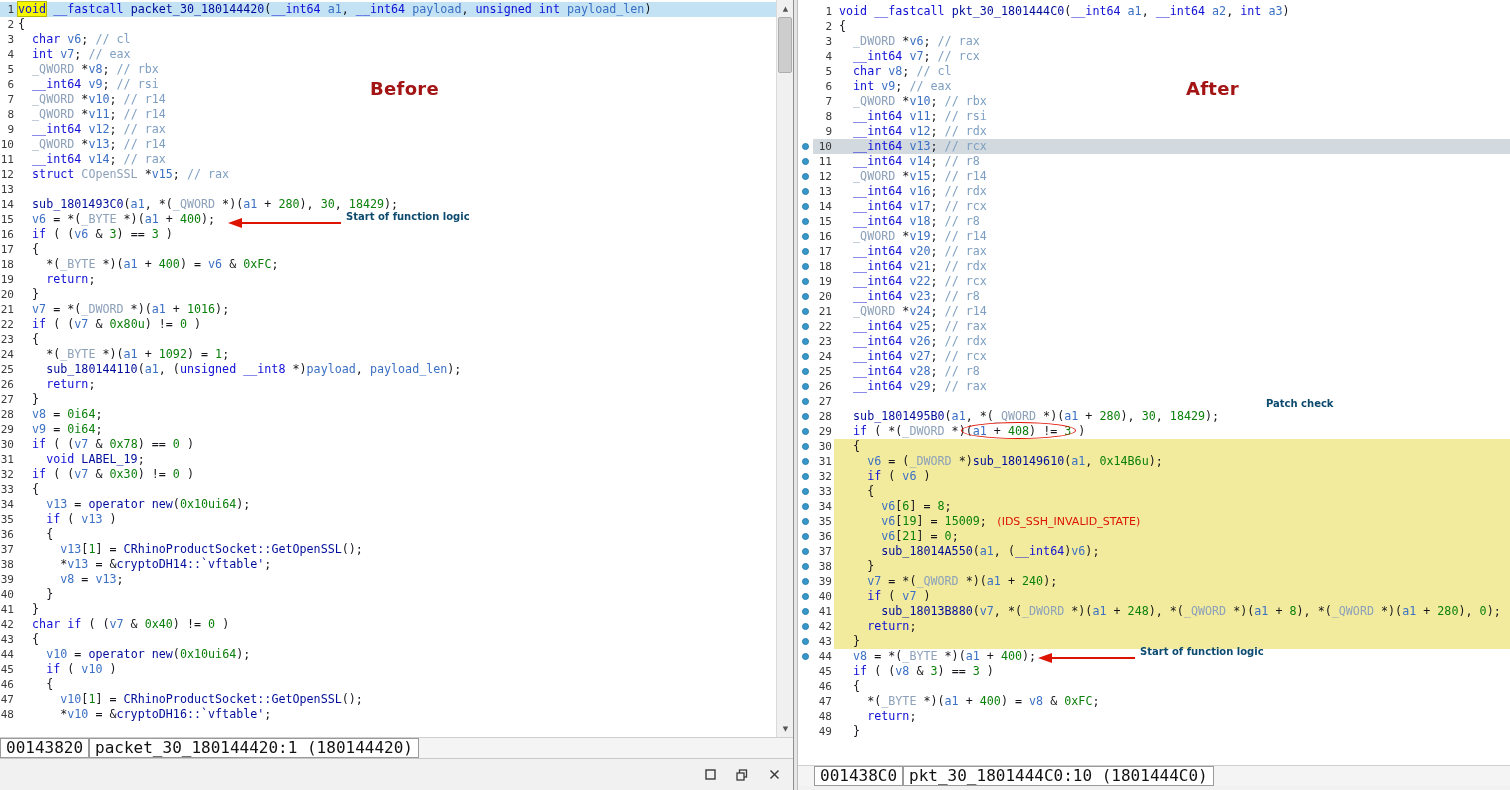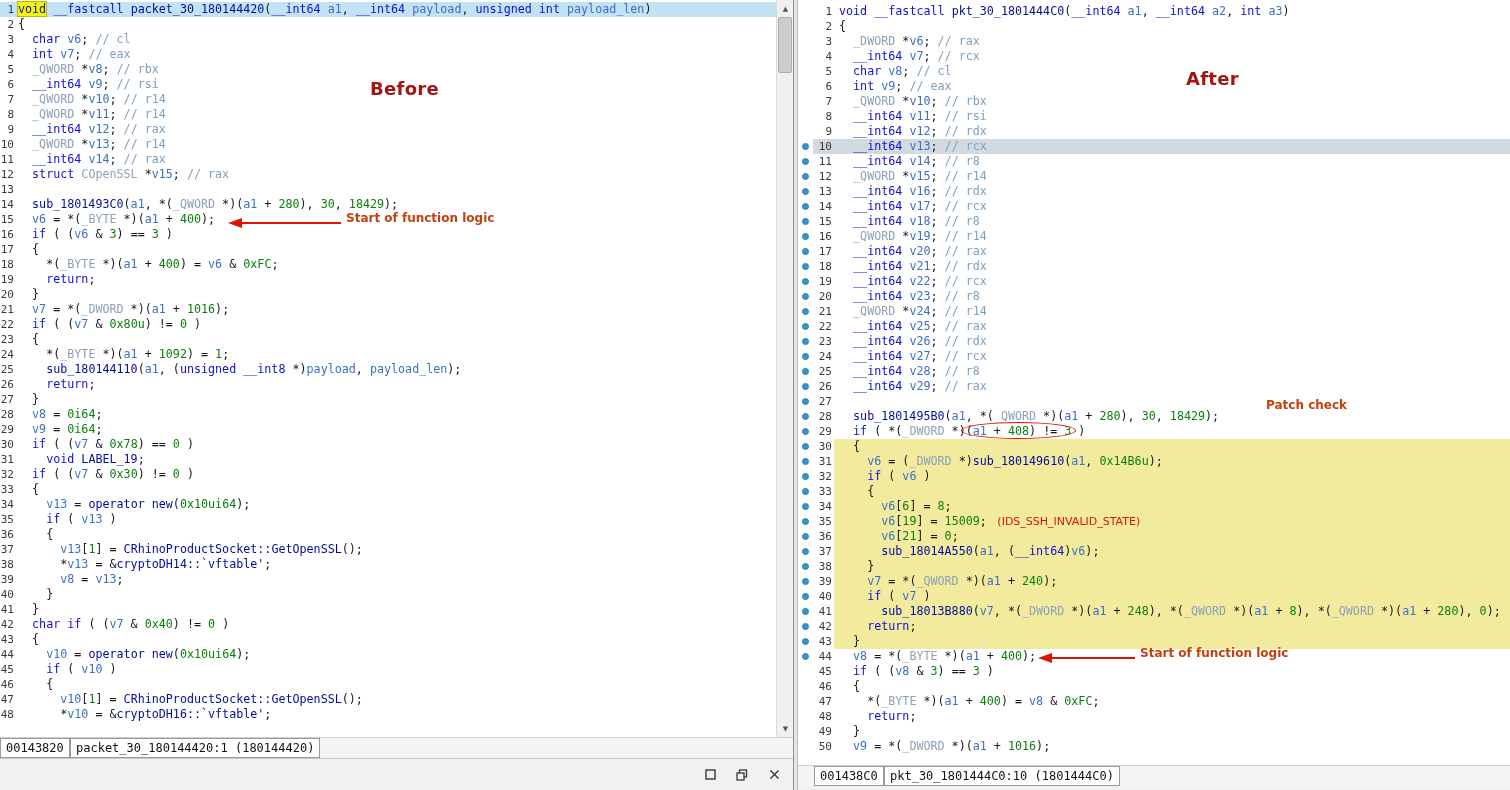--- a/index.html
+++ b/index.html
@@ -30,23 +30,23 @@
   .c-num{color:#0a7f0a}
   .c-typ{color:#8da1b9}
   .c-cmt{color:#7e9fc1}
   .c-fn{color:#000d9a}
   .c-pl{color:#16161c}
   .c-red{color:#dc1400;font-family:"DejaVu Sans",sans-serif;font-weight:400;font-size:11px}
   .box{background:#f6f600;outline:1px solid #b9b900}
   .circled{position:relative}
   .circled::after{content:"";position:absolute;left:-5px;right:-5px;top:-2px;bottom:-1px;border:1.6px solid #e01200;border-radius:50%;pointer-events:none}
   .ann-title{position:absolute;color:#a31515;font-size:18px;font-weight:700;letter-spacing:.3px}
-  .ann-label{position:absolute;color:#c2410c;font-size:12px;font-weight:600;white-space:nowrap}
+  .ann-label{position:absolute;color:#0c4a6e;font-size:10px;font-weight:600;white-space:nowrap}
   .ann-arrow{position:absolute;overflow:visible}
-  .statusbar{height:21px;background:#f4f4f4;border-top:1px solid #cfcfcf;display:flex;align-items:stretch;font-family:"DejaVu Sans Mono","Liberation Mono",monospace;font-size:12px;color:#111}
+  .statusbar{height:21px;background:#f4f4f4;border-top:1px solid #cfcfcf;display:flex;align-items:stretch;font-family:"DejaVu Sans Mono","Liberation Mono",monospace;font-size:16px;color:#111}
   .sb-box{border:1px solid #9a9a9a;background:#fff;padding:0 5px;line-height:18px;white-space:nowrap}
   .left-panel .sb-box.addr{min-width:70px}
   .right-panel .sb-box.addr{margin-left:16px;min-width:70px}
   .bottom-strip{flex:1;background:#f1f1f1;border-top:1px solid #c8c8c8;display:flex;justify-content:flex-end;align-items:center;gap:10px;padding-right:8px}
   .bottom-pad{flex:1;background:#f1f1f1}
   .win-btn{width:22px;height:20px;border:none;background:transparent;display:flex;align-items:center;justify-content:center;cursor:pointer}
   .vscrollbar{position:absolute;top:0;right:0;width:17px;height:737px;background:#f0f0f0;border-left:1px solid #dadada}
   .sb-btn{position:absolute;left:0;width:17px;height:17px;font-size:7px;color:#555;display:flex;align-items:center;justify-content:center;background:#f0f0f0;cursor:pointer}
   .sb-btn.up{top:0}
   .sb-btn.down{bottom:0}
@@ -197,24 +197,23 @@
           <div class="line hl-yellow"><span class="dotcol"><i class="dot"></i></span><span class="ln">40</span><span class="code"><span class="c-pl">    </span><span class="c-kw">if</span><span class="c-pl"> ( </span><span class="c-var">v7</span><span class="c-pl"> )</span></span></div>
           <div class="line hl-yellow"><span class="dotcol"><i class="dot"></i></span><span class="ln">41</span><span class="code"><span class="c-pl">      </span><span class="c-fn">sub_18013B880</span><span class="c-pl">(</span><span class="c-var">v7</span><span class="c-pl">, *(</span><span class="c-typ">_DWORD</span><span class="c-pl"> *)(</span><span class="c-var">a1</span><span class="c-pl"> + </span><span class="c-num">248</span><span class="c-pl">), *(</span><span class="c-typ">_QWORD</span><span class="c-pl"> *)(</span><span class="c-var">a1</span><span class="c-pl"> + </span><span class="c-num">8</span><span class="c-pl">), *(</span><span class="c-typ">_QWORD</span><span class="c-pl"> *)(</span><span class="c-var">a1</span><span class="c-pl"> + </span><span class="c-num">280</span><span class="c-pl">), </span><span class="c-num">0</span><span class="c-pl">);</span></span></div>
           <div class="line hl-yellow"><span class="dotcol"><i class="dot"></i></span><span class="ln">42</span><span class="code"><span class="c-pl">    </span><span class="c-kw">return</span><span class="c-pl">;</span></span></div>
           <div class="line hl-yellow"><span class="dotcol"><i class="dot"></i></span><span class="ln">43</span><span class="code"><span class="c-pl">  }</span></span></div>
           <div class="line"><span class="dotcol"><i class="dot"></i></span><span class="ln">44</span><span class="code"><span class="c-pl">  </span><span class="c-var">v8</span><span class="c-pl"> = *(</span><span class="c-typ">_BYTE</span><span class="c-pl"> *)(</span><span class="c-var">a1</span><span class="c-pl"> + </span><span class="c-num">400</span><span class="c-pl">);</span></span></div>
           <div class="line"><span class="dotcol"></span><span class="ln">45</span><span class="code"><span class="c-pl">  </span><span class="c-kw">if</span><span class="c-pl"> ( (</span><span class="c-var">v8</span><span class="c-pl"> &amp; </span><span class="c-num">3</span><span class="c-pl">) == </span><span class="c-num">3</span><span class="c-pl"> )</span></span></div>
           <div class="line"><span class="dotcol"></span><span class="ln">46</span><span class="code"><span class="c-pl">  {</span></span></div>
           <div class="line"><span class="dotcol"></span><span class="ln">47</span><span class="code"><span class="c-pl">    *(</span><span class="c-typ">_BYTE</span><span class="c-pl"> *)(</span><span class="c-var">a1</span><span class="c-pl"> + </span><span class="c-num">400</span><span class="c-pl">) = </span><span class="c-var">v8</span><span class="c-pl"> &amp; </span><span class="c-num">0xFC</span><span class="c-pl">;</span></span></div>
           <div class="line"><span class="dotcol"></span><span class="ln">48</span><span class="code"><span class="c-pl">    </span><span class="c-kw">return</span><span class="c-pl">;</span></span></div>
           <div class="line"><span class="dotcol"></span><span class="ln">49</span><span class="code"><span class="c-pl">  }</span></span></div>
-          <div class="line"><span class="dotcol"></span><span class="ln">50</span><span class="code"><span class="c-pl">  </span><span class="c-var">v9</span><span class="c-pl"> = *(</span><span class="c-typ">_DWORD</span><span class="c-pl"> *)(</span><span class="c-var">a1</span><span class="c-pl"> + </span><span class="c-num">1016</span><span class="c-pl">);</span></span></div>
         </div>
 
-      <div class="ann-title" style="left:388px;top:68px">After</div>
+      <div class="ann-title" style="left:388px;top:78px">After</div>
       <div class="ann-label" style="left:468px;top:398px">Patch check</div>
       <svg class="ann-arrow" style="left:240px;top:650px" width="98" height="16">
         <line x1="97" y1="8" x2="13" y2="8" stroke="#dc1400" stroke-width="2"></line>
         <polygon points="0,8 14,3 14,13" fill="#dc1400"></polygon>
       </svg>
       <div class="ann-label" style="left:342px;top:646px">Start of function logic</div>
     </div>
 
     <div class="statusbar">
       <span class="sb-box addr">001438C0</span>

